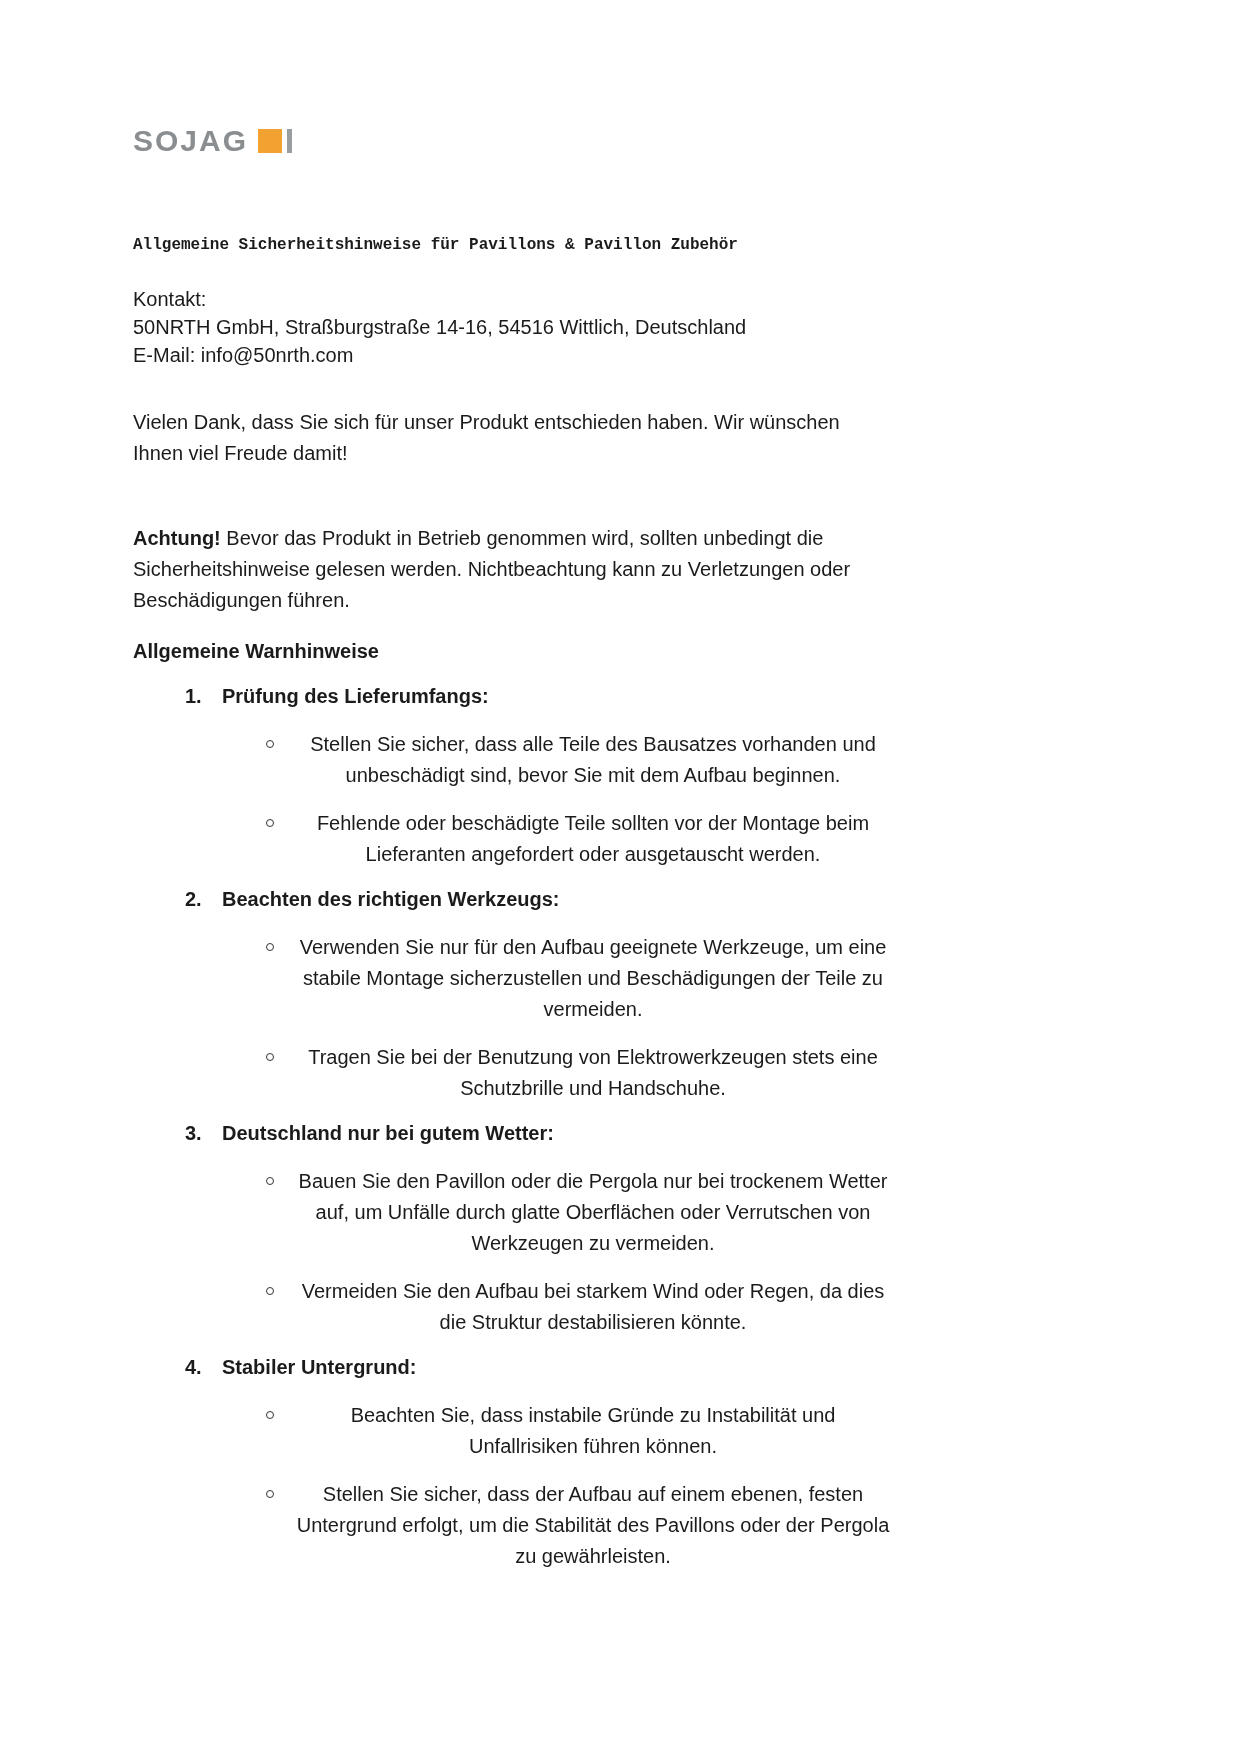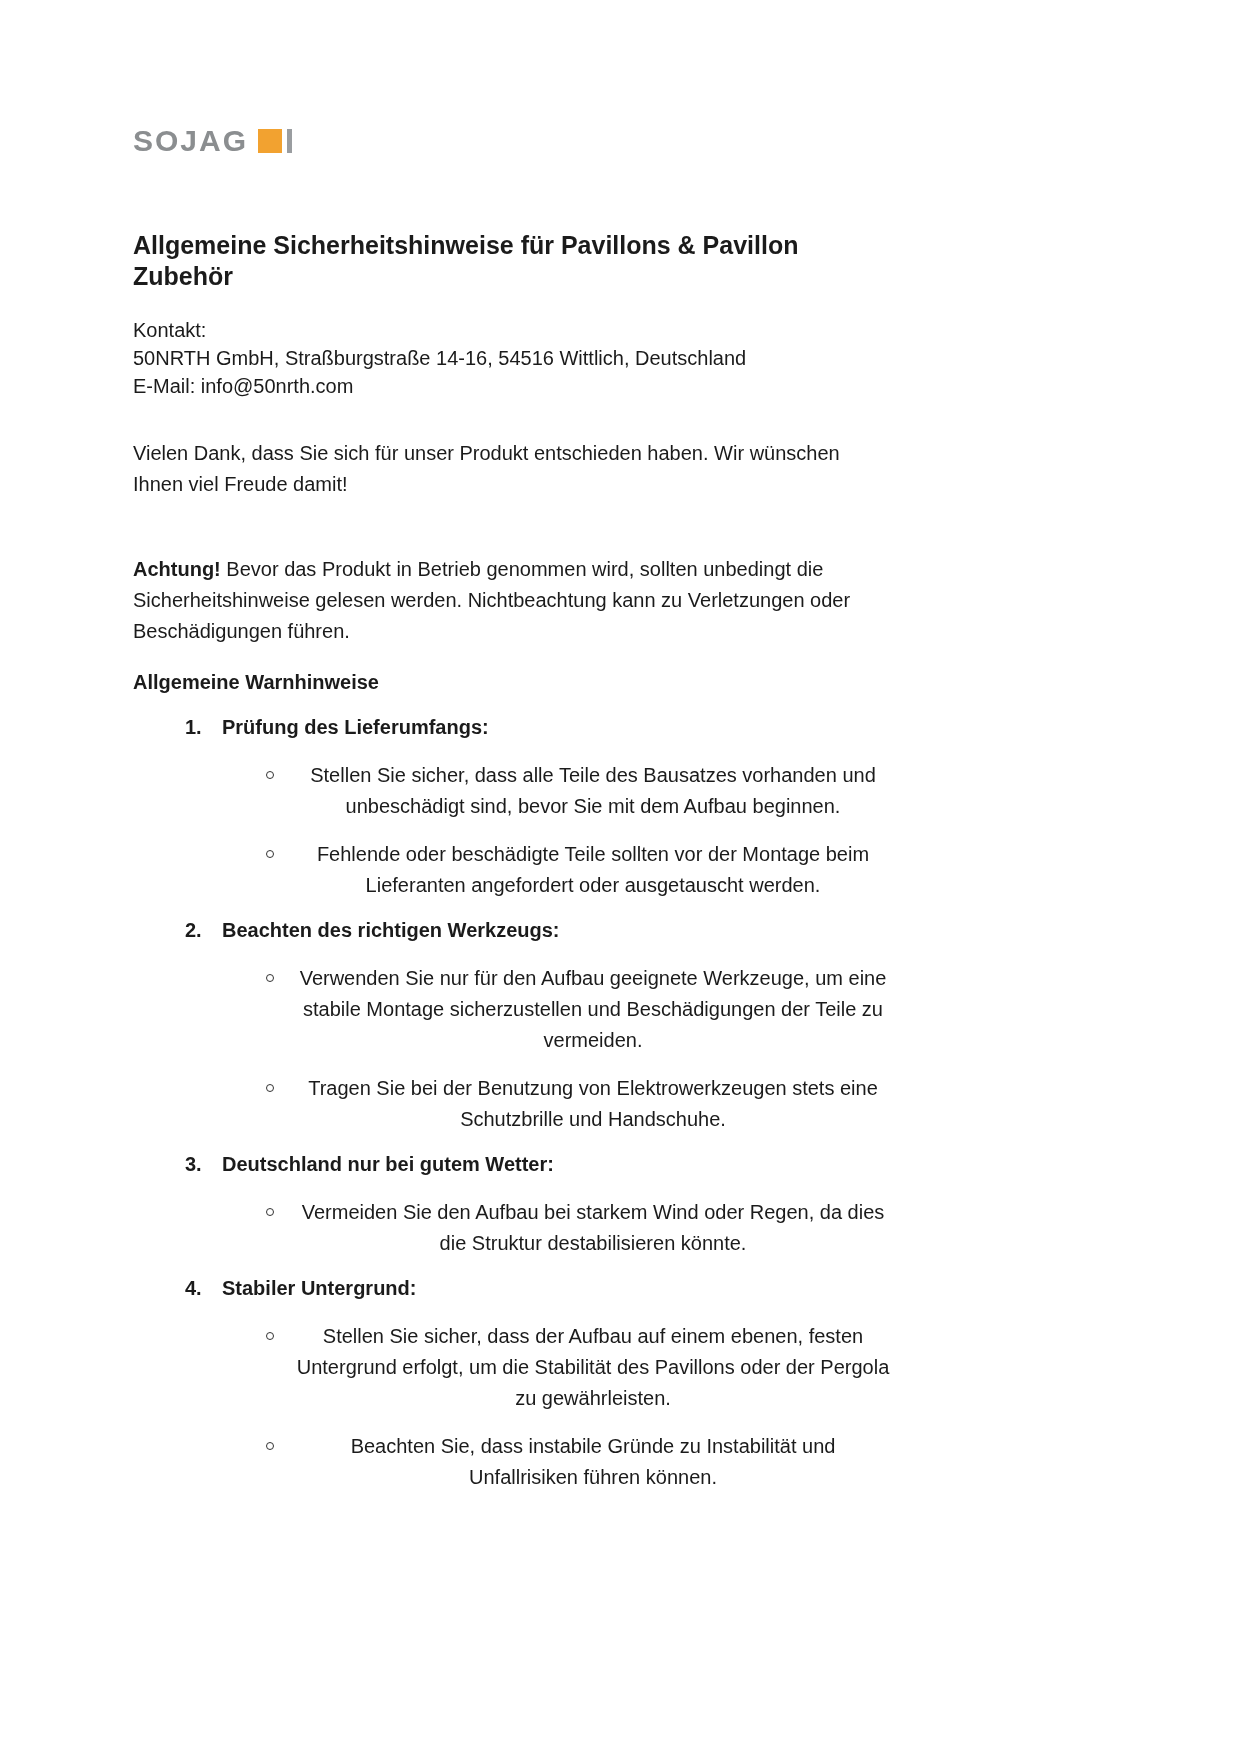--- a/index.html
+++ b/index.html
@@ -25,23 +25,24 @@
     font-weight: 600;
     letter-spacing: 2px;
     color: #8b8e90;
   }
   .logo-square { width: 24px; height: 24px; background: #f2a230; margin-left: 10px; }
   .logo-bar { width: 5px; height: 24px; background: #9a9da0; margin-left: 5px; }
 
   
   .doc-title {
     margin: 76px 0 0 0;
-    font-size: 25px;
+    font-size: 16px;
     line-height: 31px;
     font-weight: 700;
+    font-family: Liberation Mono, monospace;
   }
 
   
   .contact { margin-top: 24px; line-height: 28px; }
 
   
   .intro { margin-top: 38px; max-width: 908px; }
   .warning { margin-top: 54px; max-width: 902px; }
   .warning-label { font-weight: 700; }
 
@@ -133,37 +134,43 @@
 
     <div>
       <div class="item-heading">
         <span class="item-number">3.</span>
         <span>Deutschland nur bei gutem Wetter:</span>
       </div>
       <div class="bullet">
         <span class="bullet-marker">
             <span class="circle"></span>
           </span>
+        <span class="bullet-text">Bauen Sie den Pavillon oder die Pergola nur bei trockenem Wetter auf, um Unfälle durch glatte Oberflächen oder Verrutschen von Werkzeugen zu vermeiden.</span>
+      </div>
+      <div class="bullet">
+        <span class="bullet-marker">
+            <span class="circle"></span>
+          </span>
         <span class="bullet-text">Vermeiden Sie den Aufbau bei starkem Wind oder Regen, da dies die Struktur destabilisieren könnte.</span>
       </div>
     </div>
 
     <div>
       <div class="item-heading">
         <span class="item-number">4.</span>
         <span>Stabiler Untergrund:</span>
       </div>
       <div class="bullet">
         <span class="bullet-marker">
             <span class="circle"></span>
           </span>
-        <span class="bullet-text">Stellen Sie sicher, dass der Aufbau auf einem ebenen, festen Untergrund erfolgt, um die Stabilität des Pavillons oder der Pergola zu gewährleisten.</span>
+        <span class="bullet-text">Beachten Sie, dass instabile Gründe zu Instabilität und Unfallrisiken führen können.</span>
       </div>
       <div class="bullet">
         <span class="bullet-marker">
             <span class="circle"></span>
           </span>
-        <span class="bullet-text">Beachten Sie, dass instabile Gründe zu Instabilität und Unfallrisiken führen können.</span>
+        <span class="bullet-text">Stellen Sie sicher, dass der Aufbau auf einem ebenen, festen Untergrund erfolgt, um die Stabilität des Pavillons oder der Pergola zu gewährleisten.</span>
       </div>
     </div>
 
   </div>
 </div>
 
 </body></html>

